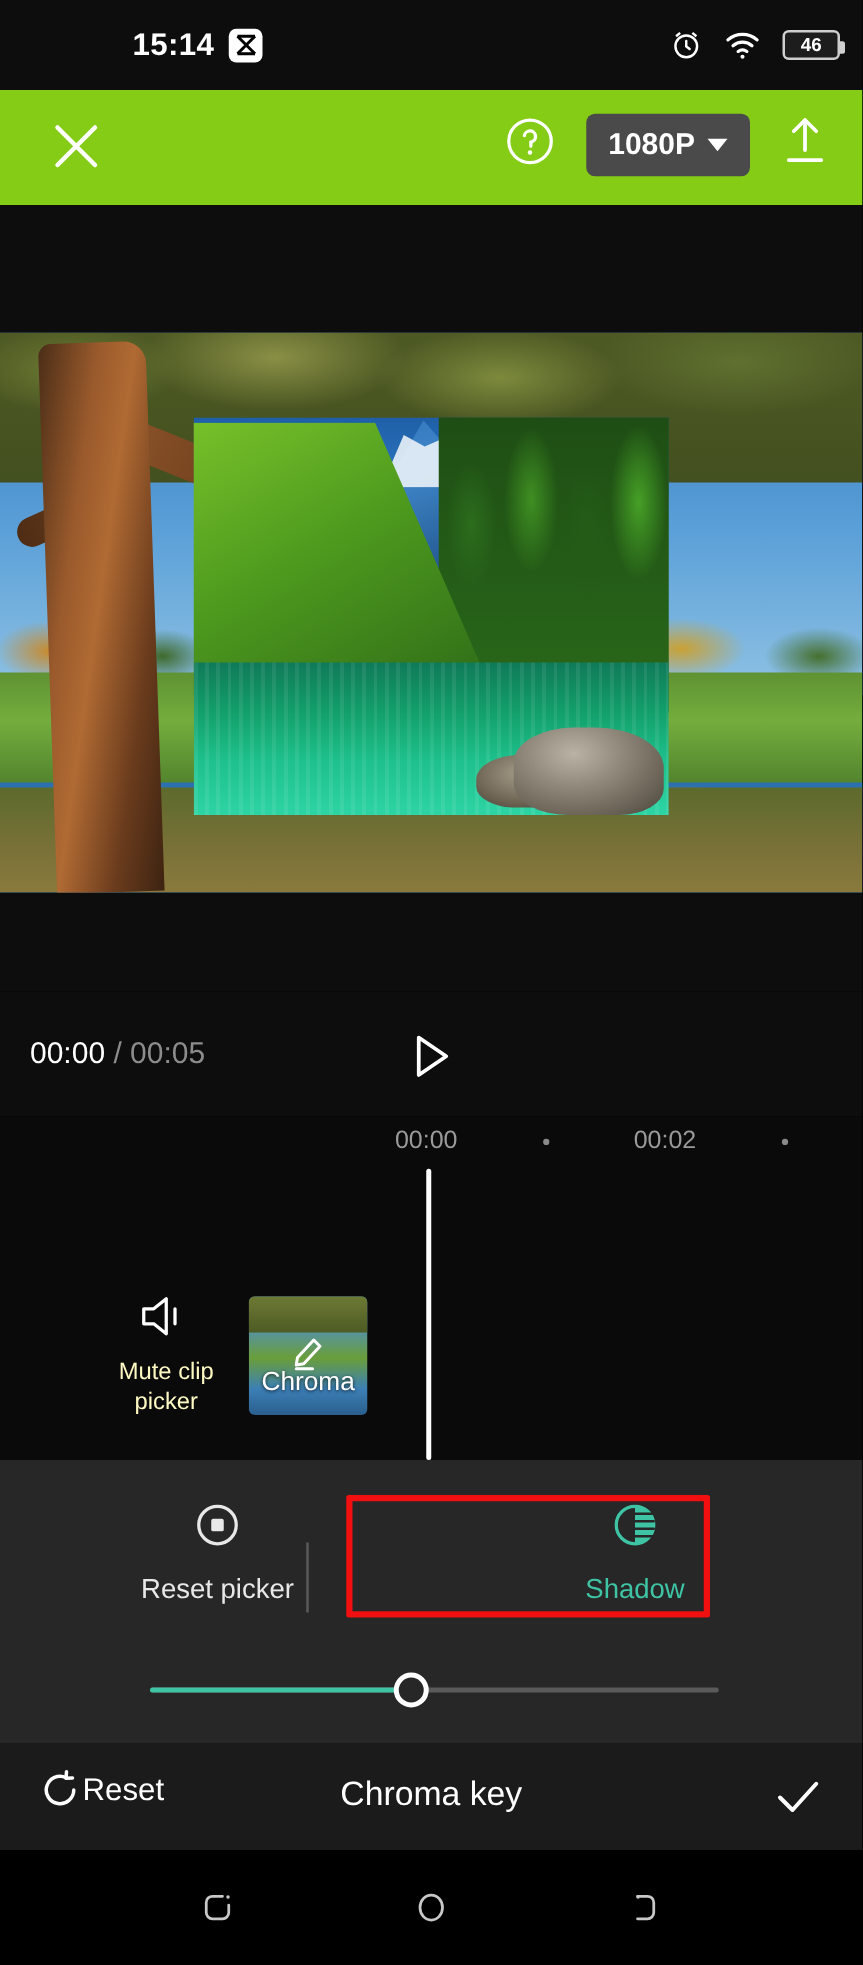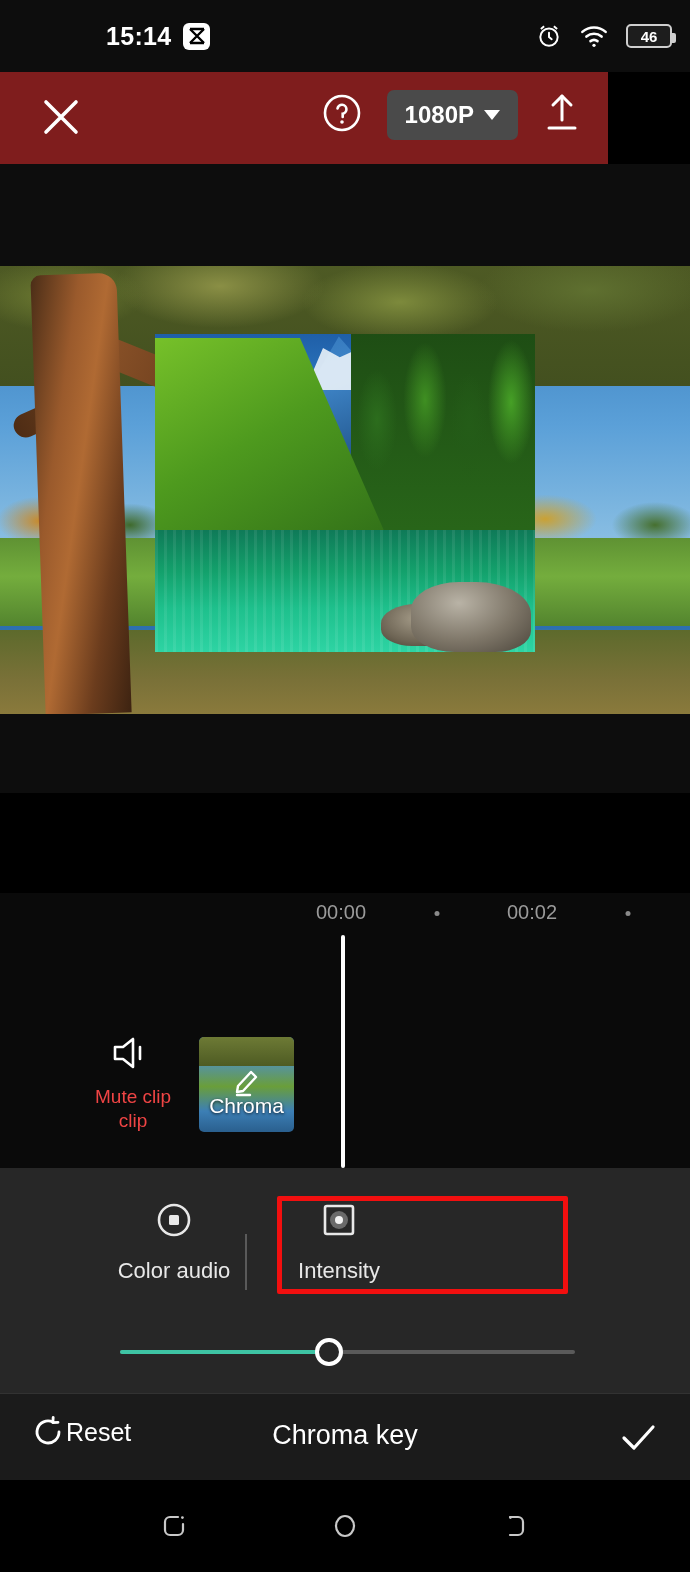--- a/index.html
+++ b/index.html
@@ -29,21 +29,21 @@
     background:#1d1d1d;
   }
   .battery::after {
     content:""; position:absolute; right:-6px; top:7px; width:4px; height:10px;
     background:#cfcfcf; border-radius:0 2px 2px 0;
   }
   .battery span { color:#fff; font-size:15px; font-weight:bold; }
 
   
   .toolbar {
-    position:absolute; left:0; top:72px; width:608px; height:92px; background:#7f1d1d;
+    position:absolute; left:0; top:72px; width:690px; height:92px; background:#84cc16;
   }
   .tb-close { position:absolute; left:38px; top:22px; width:46px; height:46px; }
   .tb-right { position:absolute; right:24px; top:18px; display:flex; align-items:center; gap:22px; }
   .res-chip {
     background:#4a4a4a; border-radius:7px; height:50px; padding:0 18px;
     display:flex; align-items:center; gap:10px;
   }
   .res-chip span { color:#fff; font-size:24px; font-weight:bold; }
   .caret { width:0;height:0;border-left:8px solid transparent;border-right:8px solid transparent;border-top:10px solid #fff; }
 
@@ -129,21 +129,21 @@
   .play-btn { position:absolute; left:322px; top:30px; width:44px; height:44px; }
 
   
   .timeline { position:absolute; left:0; top:893px; width:690px; height:275px; background:#0a0a0a; overflow:hidden; }
   .ruler { position:absolute; left:0; top:0; width:690px; height:48px; }
   .ruler-label { position:absolute; top:8px; color:#9a9a9a; font-size:20px; transform:translateX(-50%); }
   .ruler-dot { position:absolute; top:18px; width:5px; height:5px; background:#8a8a8a; border-radius:50%; transform:translateX(-50%); }
   .playhead { position:absolute; left:341px; top:42px; width:4px; height:233px; background:#fff; border-radius:2px; z-index:20; }
 
   .track-tools { position:absolute; left:88px; top:140px; width:90px; text-align:center; }
-  .track-tools .lbl { color:#ef4444; font-size:19px; line-height:24px; margin-top:8px; }
+  .track-tools .lbl { color:#fef9c3; font-size:19px; line-height:24px; margin-top:8px; }
   .cover-thumb {
     position:absolute; left:199px; top:1037px; width:95px; height:95px; border-radius:5px; overflow:hidden;
   }
   .cover-inner { position:absolute; inset:0;
     background:linear-gradient(#2f6fa8 0%,#4f8fc2 22%,#6a9e3a 52%,#3c7fb5 78%,#2a5f8e 100%); }
   .cover-canopy { position:absolute; left:0; top:0; width:100%; height:30%;
     background:linear-gradient(#6d7a35,#4e5b23); }
   .cover-label { position:absolute; left:0; bottom:14px; width:100%; text-align:center;
     color:#fff; font-size:21px; font-weight:normal; text-shadow:0 1px 3px rgba(0,0,0,.8); }
   .cover-pencil { position:absolute; left:50%; top:24px; transform:translateX(-50%); }
@@ -264,37 +264,49 @@
         <div class="ov-forest"></div>
         <div class="ov-hill-l"></div>
         <div class="ov-lake"></div>
         <div class="ov-lake-shimmer"></div>
         <div class="ov-rock2"></div>
         <div class="ov-rock"></div>
       </div>
     </div>
   </div>
 
+  <div class="playerbar">
+    <div class="time-label">
+      <span class="time-cur">00:00</span>
+      <span class="time-sep">/</span>
+      <span class="time-total">00:05</span>
+    </div>
+    <div class="play-btn">
+      <svg width="44" height="44" viewBox="0 0 44 44">
+        <path d="M13 7 L35 22 L13 37 Z" stroke="#fff" stroke-width="3" fill="none" stroke-linejoin="round"></path>
+      </svg>
+    </div>
+  </div>
 
   <div class="timeline">
     <div class="ruler">
       <div class="ruler-label" style="left:341px">00:00</div>
       <div class="ruler-dot" style="left:437px"></div>
       <div class="ruler-label" style="left:532px">00:02</div>
       <div class="ruler-dot" style="left:628px"></div>
     </div>
     <div class="playhead"></div>
 
     <div class="track-tools">
       <svg width="48" height="40" viewBox="0 0 48 40">
         <path d="M6 14 H14 L24 6 V34 L14 26 H6 Z" stroke="#fff" stroke-width="2.6" fill="none" stroke-linejoin="round"></path>
         <path d="M31 14 V26" stroke="#fff" stroke-width="2.6" stroke-linecap="round" fill="none"></path>
       </svg>
       <div class="lbl">Mute clip</div>
-      <div class="lbl" style="margin-top:0">clip</div>
+      <div class="lbl" style="margin-top:0">picker</div>
     </div>
 
   </div>
 
   <div class="cover-thumb">
     <div class="cover-inner"></div>
     <div class="cover-canopy"></div>
     <div class="cover-pencil">
       <svg width="38" height="38" viewBox="0 0 38 38">
         <path d="M10 25 L23 11 L28 16 L15 30 L9 31 Z" stroke="#fff" stroke-width="2.4" fill="none" stroke-linejoin="round"></path>
@@ -308,34 +320,34 @@
     <div class="tools-row">
       <div class="divider"></div>
 
       <div class="tool tool-cp">
         <div class="ic">
           <svg width="44" height="44" viewBox="0 0 44 44">
             <circle cx="22" cy="22" r="15" stroke="#e8e8e8" stroke-width="2.6" fill="none"></circle>
             <rect x="17" y="17" width="10" height="10" rx="1.5" fill="#e8e8e8"></rect>
           </svg>
         </div>
-        <div class="lbl" style="color:#e8e8e8">Color audio</div>
-      </div>
-
-      <div class="tool tool-int">
+        <div class="lbl" style="color:#e8e8e8">Reset picker</div>
+      </div>
+
+
+      <div class="tool tool-sh">
         <div class="ic">
           <svg width="44" height="44" viewBox="0 0 44 44">
-            <rect x="8" y="8" width="28" height="28" rx="2" stroke="#e8e8e8" stroke-width="2.6" fill="none"></rect>
-            <circle cx="22" cy="22" r="9" fill="#6a6a6a"></circle>
-            <circle cx="22" cy="22" r="4" fill="#f2f2f2"></circle>
+            <circle cx="22" cy="22" r="15" stroke="#3ec4a4" stroke-width="2.6" fill="none"></circle>
+            <path d="M22 7 A15 15 0 0 1 22 37 Z" fill="#3ec4a4"></path>
+            <path d="M22 13 H36 M22 19 H37 M22 25 H37 M22 31 H36" stroke="#272727" stroke-width="2" stroke-linecap="round" fill="none"></path>
           </svg>
         </div>
-        <div class="lbl" style="color:#e8e8e8">Intensity</div>
-      </div>
-
+        <div class="lbl" style="color:#3ec4a4">Shadow</div>
+      </div>
     </div>
 
     <div class="slider">
       <div class="sl-track"></div>
       <div class="sl-fill" id="slFill" style="width: 209.3px; background: rgb(62, 196, 164);"></div>
       <div class="sl-handle" id="slHandle" style="left: 329.3px;"></div>
     </div>
   </div>
 
   <div class="redbox" style="border-color: rgb(242, 15, 15);"></div>

